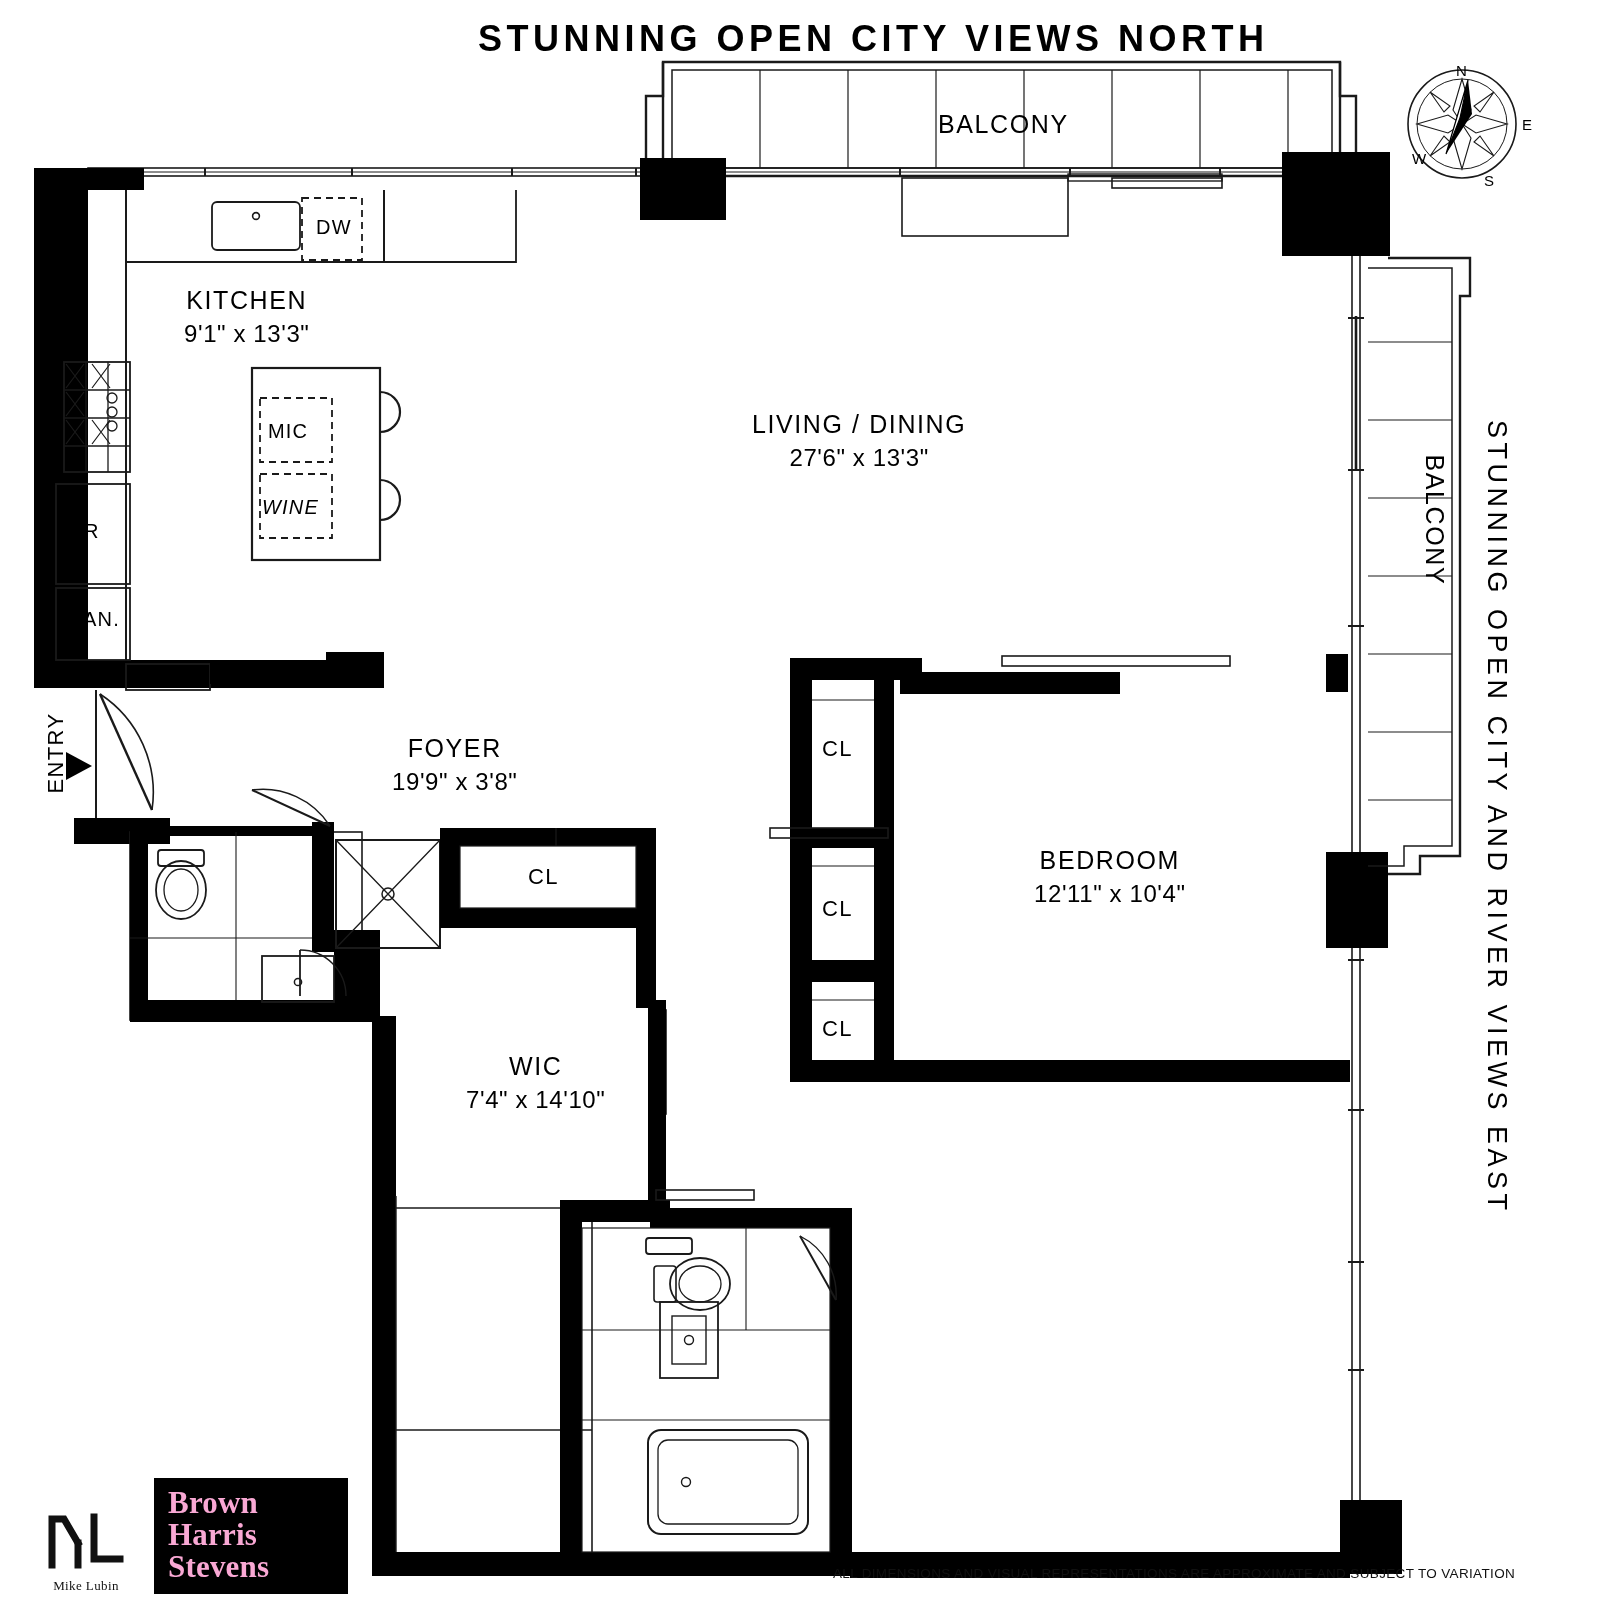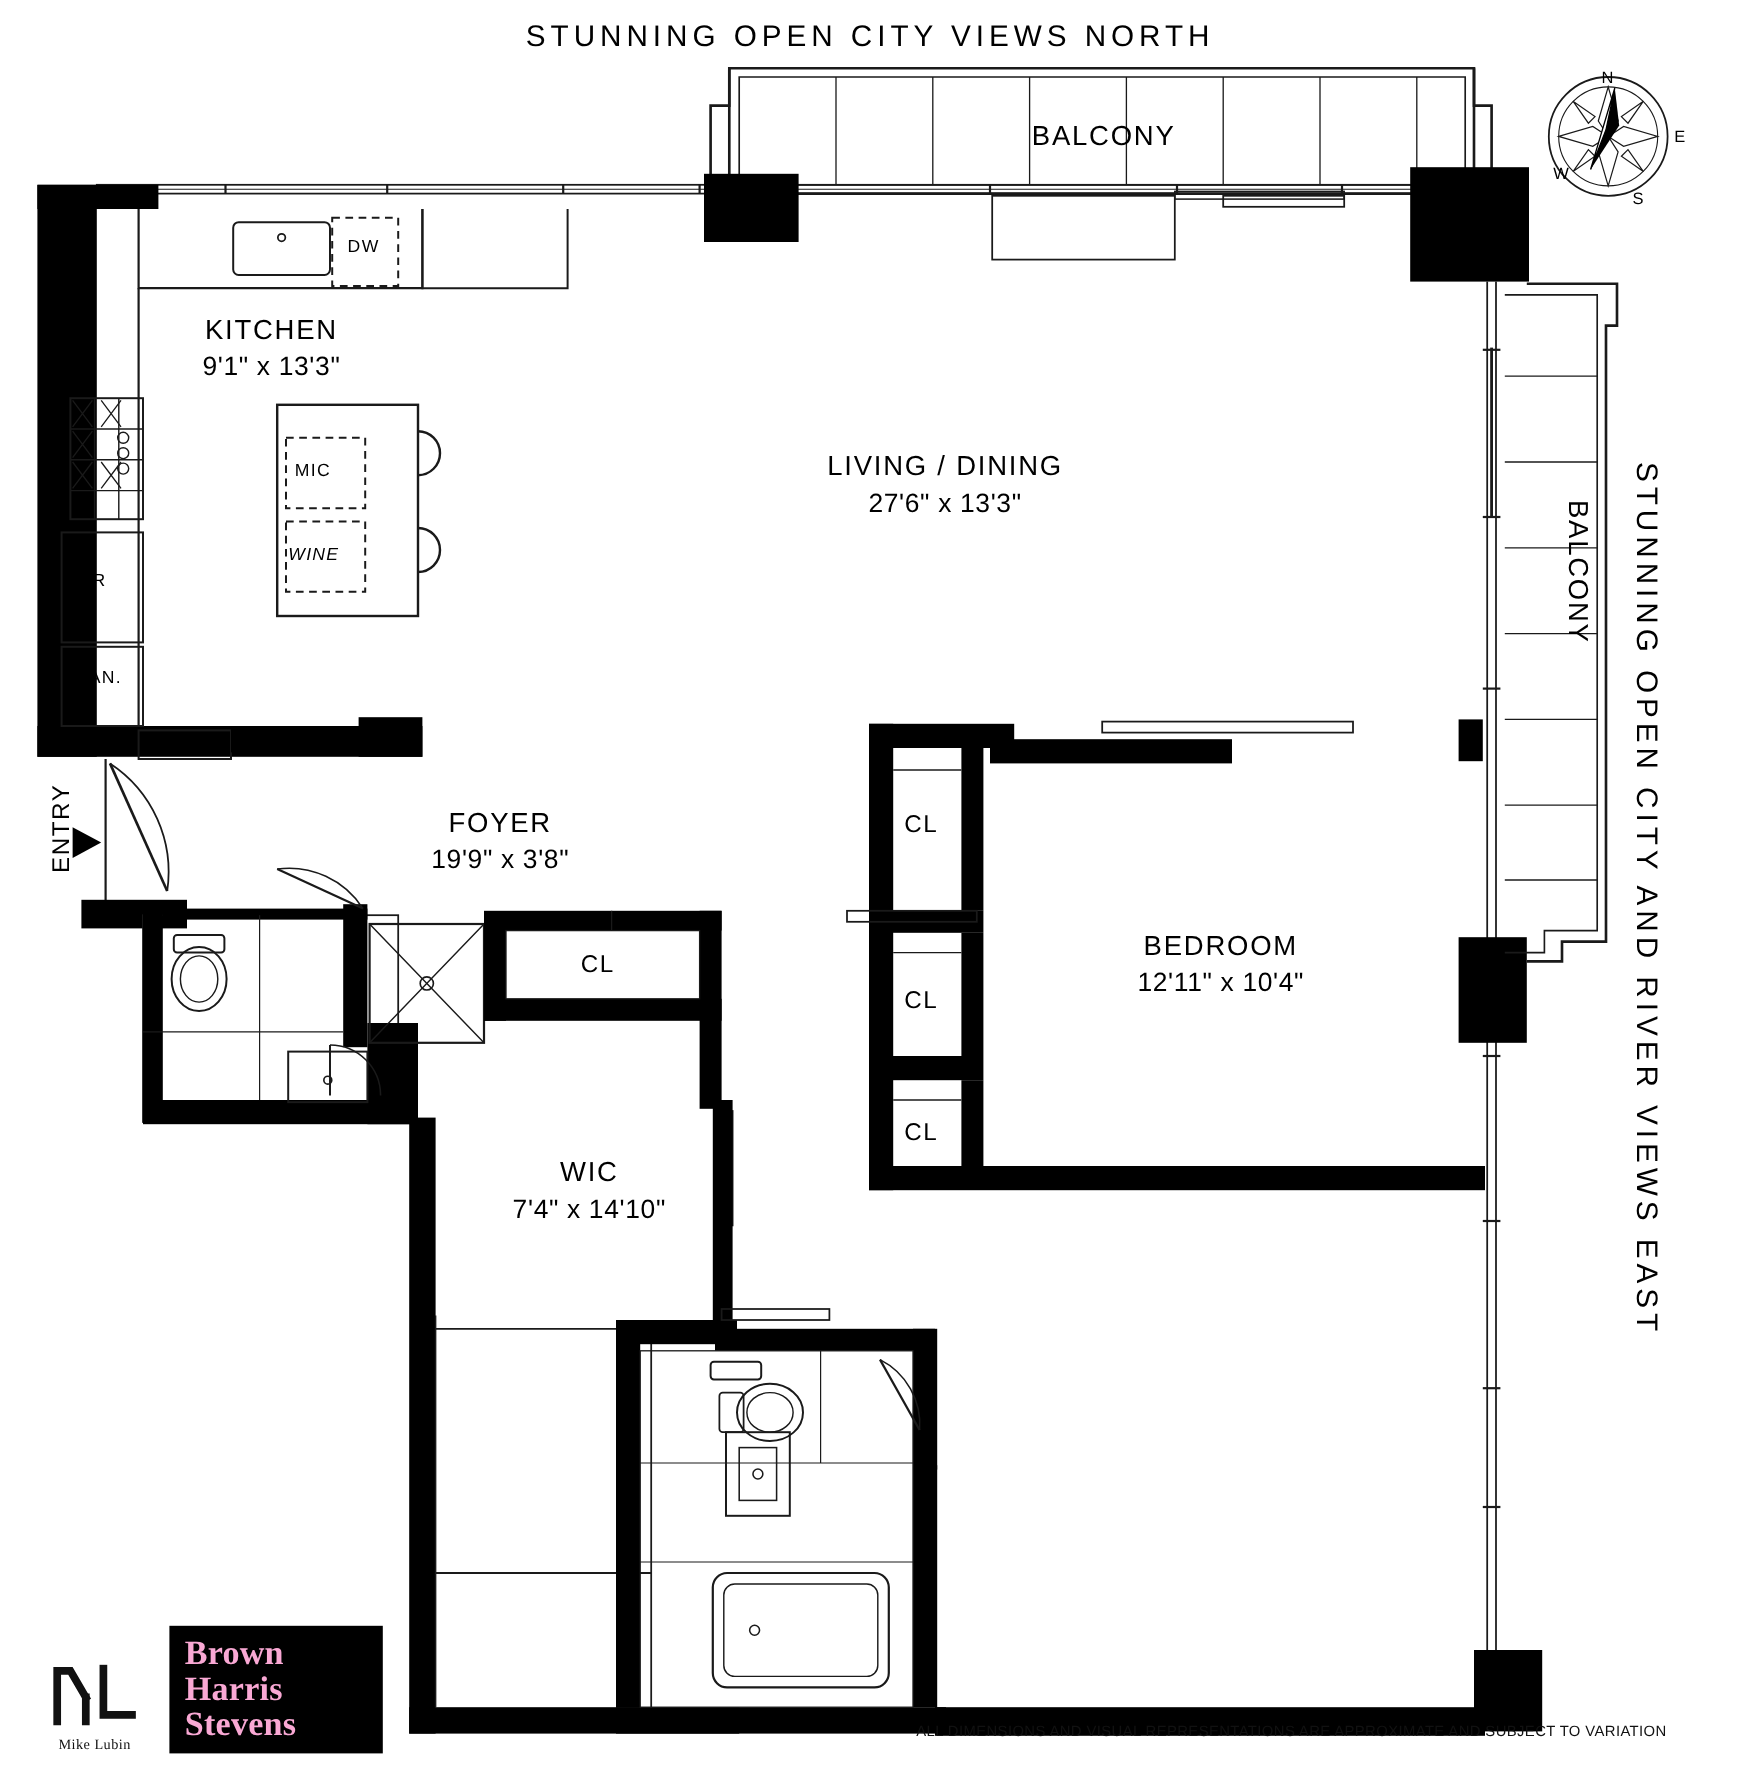--- a/index.html
+++ b/index.html
@@ -1,33 +1,33 @@
 <!DOCTYPE html>
 <html><head>
 <meta charset="utf-8">
 <style>
   html,body{margin:0;padding:0;background:#ffffff;}
   body{width:1600px;height:1611px;position:relative;
        font-family:"Liberation Sans","DejaVu Sans",sans-serif;color:#000;}
   #stage{position:absolute;inset:0;width:1600px;height:1611px;overflow:hidden;}
   svg.plan{position:absolute;left:0;top:0;width:1600px;height:1611px;}
 
-  .banner{position:absolute;font-size:27px;letter-spacing:4.5px;
-          font-weight:400;white-space:nowrap;color:#000;}
+  .banner{position:absolute;font-size:36px;letter-spacing:4.5px;
+          font-weight:700;white-space:nowrap;color:#000;}
   .banner-top{left:478px;top:18px;}
 
   .side-banner{position:absolute;font-size:27px;letter-spacing:4.5px;
           white-space:nowrap;transform-origin:0 0;transform:rotate(90deg);}
   .side-banner.right{left:1512px;top:420px;}
 
   .rlabel{position:absolute;white-space:nowrap;text-align:center;}
   .rname{font-size:25px;letter-spacing:1.6px;font-weight:400;}
   .rdim{font-size:24px;letter-spacing:.6px;font-weight:400;margin-top:5px;}
   .small-cap{font-size:22px;letter-spacing:1.4px;}
-  .tiny-cap{font-size:16px;letter-spacing:1.2px;}
+  .tiny-cap{font-size:20px;letter-spacing:1.2px;}
 
   .vrot{transform-origin:50% 50%;}
 
   .disclaimer{position:absolute;left:833px;top:1566px;font-size:13.5px;
       letter-spacing:.35px;color:#111;white-space:nowrap;}
 
   
   .logo-wrap{position:absolute;left:40px;top:1478px;
       display:flex;align-items:flex-end;gap:22px;}
   .ml-mark{width:92px;display:flex;flex-direction:column;align-items:center;}

